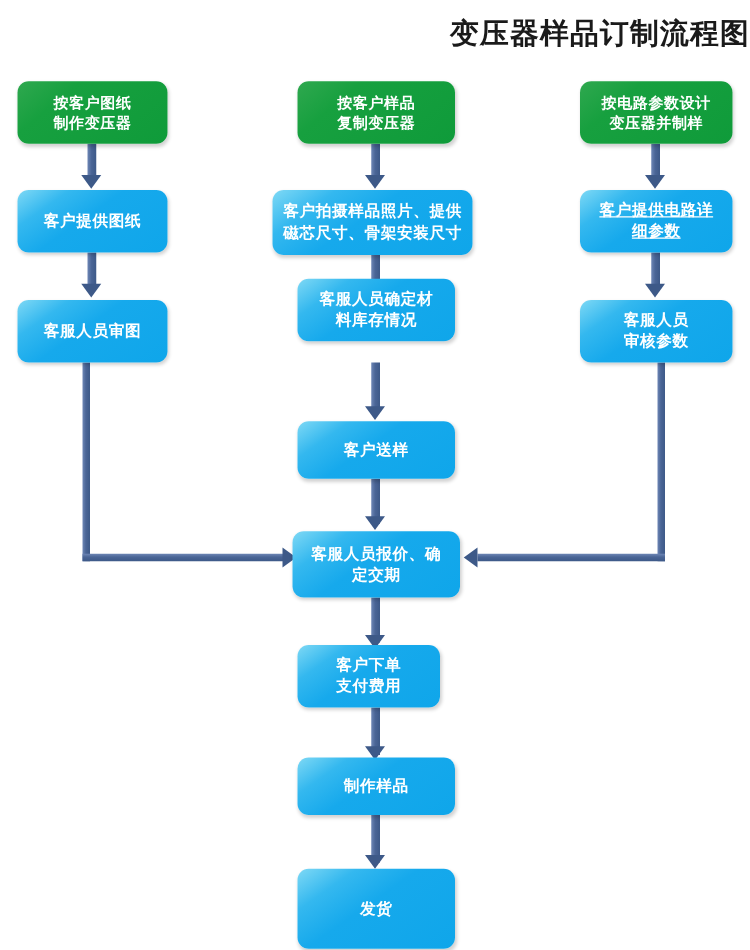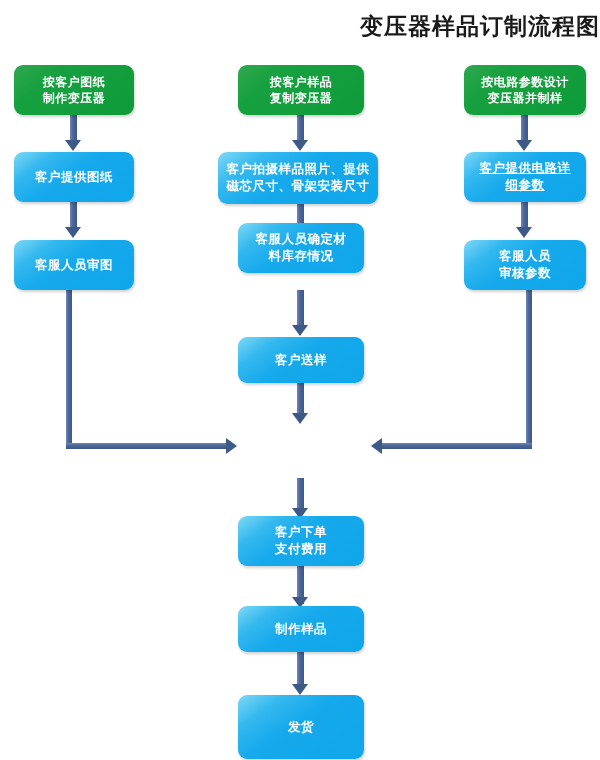--- a/index.html
+++ b/index.html
@@ -198,25 +198,31 @@
     <span class="txt">
       <span>客服人员</span><br>
       <span>审核参数</span>
     </span>
   </div>
 
   <div class="vline" style="left:526px; top:290px; width:6px; height:159px;"></div>
   <div class="hline" style="left:382px; top:443px; width:150px; height:6px;"></div>
   <div class="arrow-left" style="left:371px; top:438px;"></div>
 
+  <div class="node blue" style="left:234px; top:425px; width:134px; height:53px;">
+    <span class="txt">
+      <span>客服人员报价、确</span><br>
+      <span>定交期</span>
+    </span>
+  </div>
 
   <div class="vline" style="left:297px; top:478px; width:7px; height:36px;"></div>
   <div class="arrow-down" style="left:292px; top:508px;"></div>
 
-  <div class="node blue" style="left:238px; top:516px; width:126px; height:50px;font-family:Liberation Serif, serif;">
+  <div class="node blue" style="left:238px; top:516px; width:114px; height:50px;font-family:Liberation Serif, serif;">
     <span class="txt">
       <span>客户下单</span><br>
       <span>支付费用</span>
     </span>
   </div>
 
   <div class="vline" style="left:297px; top:566px; width:7px; height:38px;"></div>
   <div class="arrow-down" style="left:292px; top:597px;"></div>
 
   <div class="node blue" style="left:238px; top:606px; width:126px; height:46px;">

